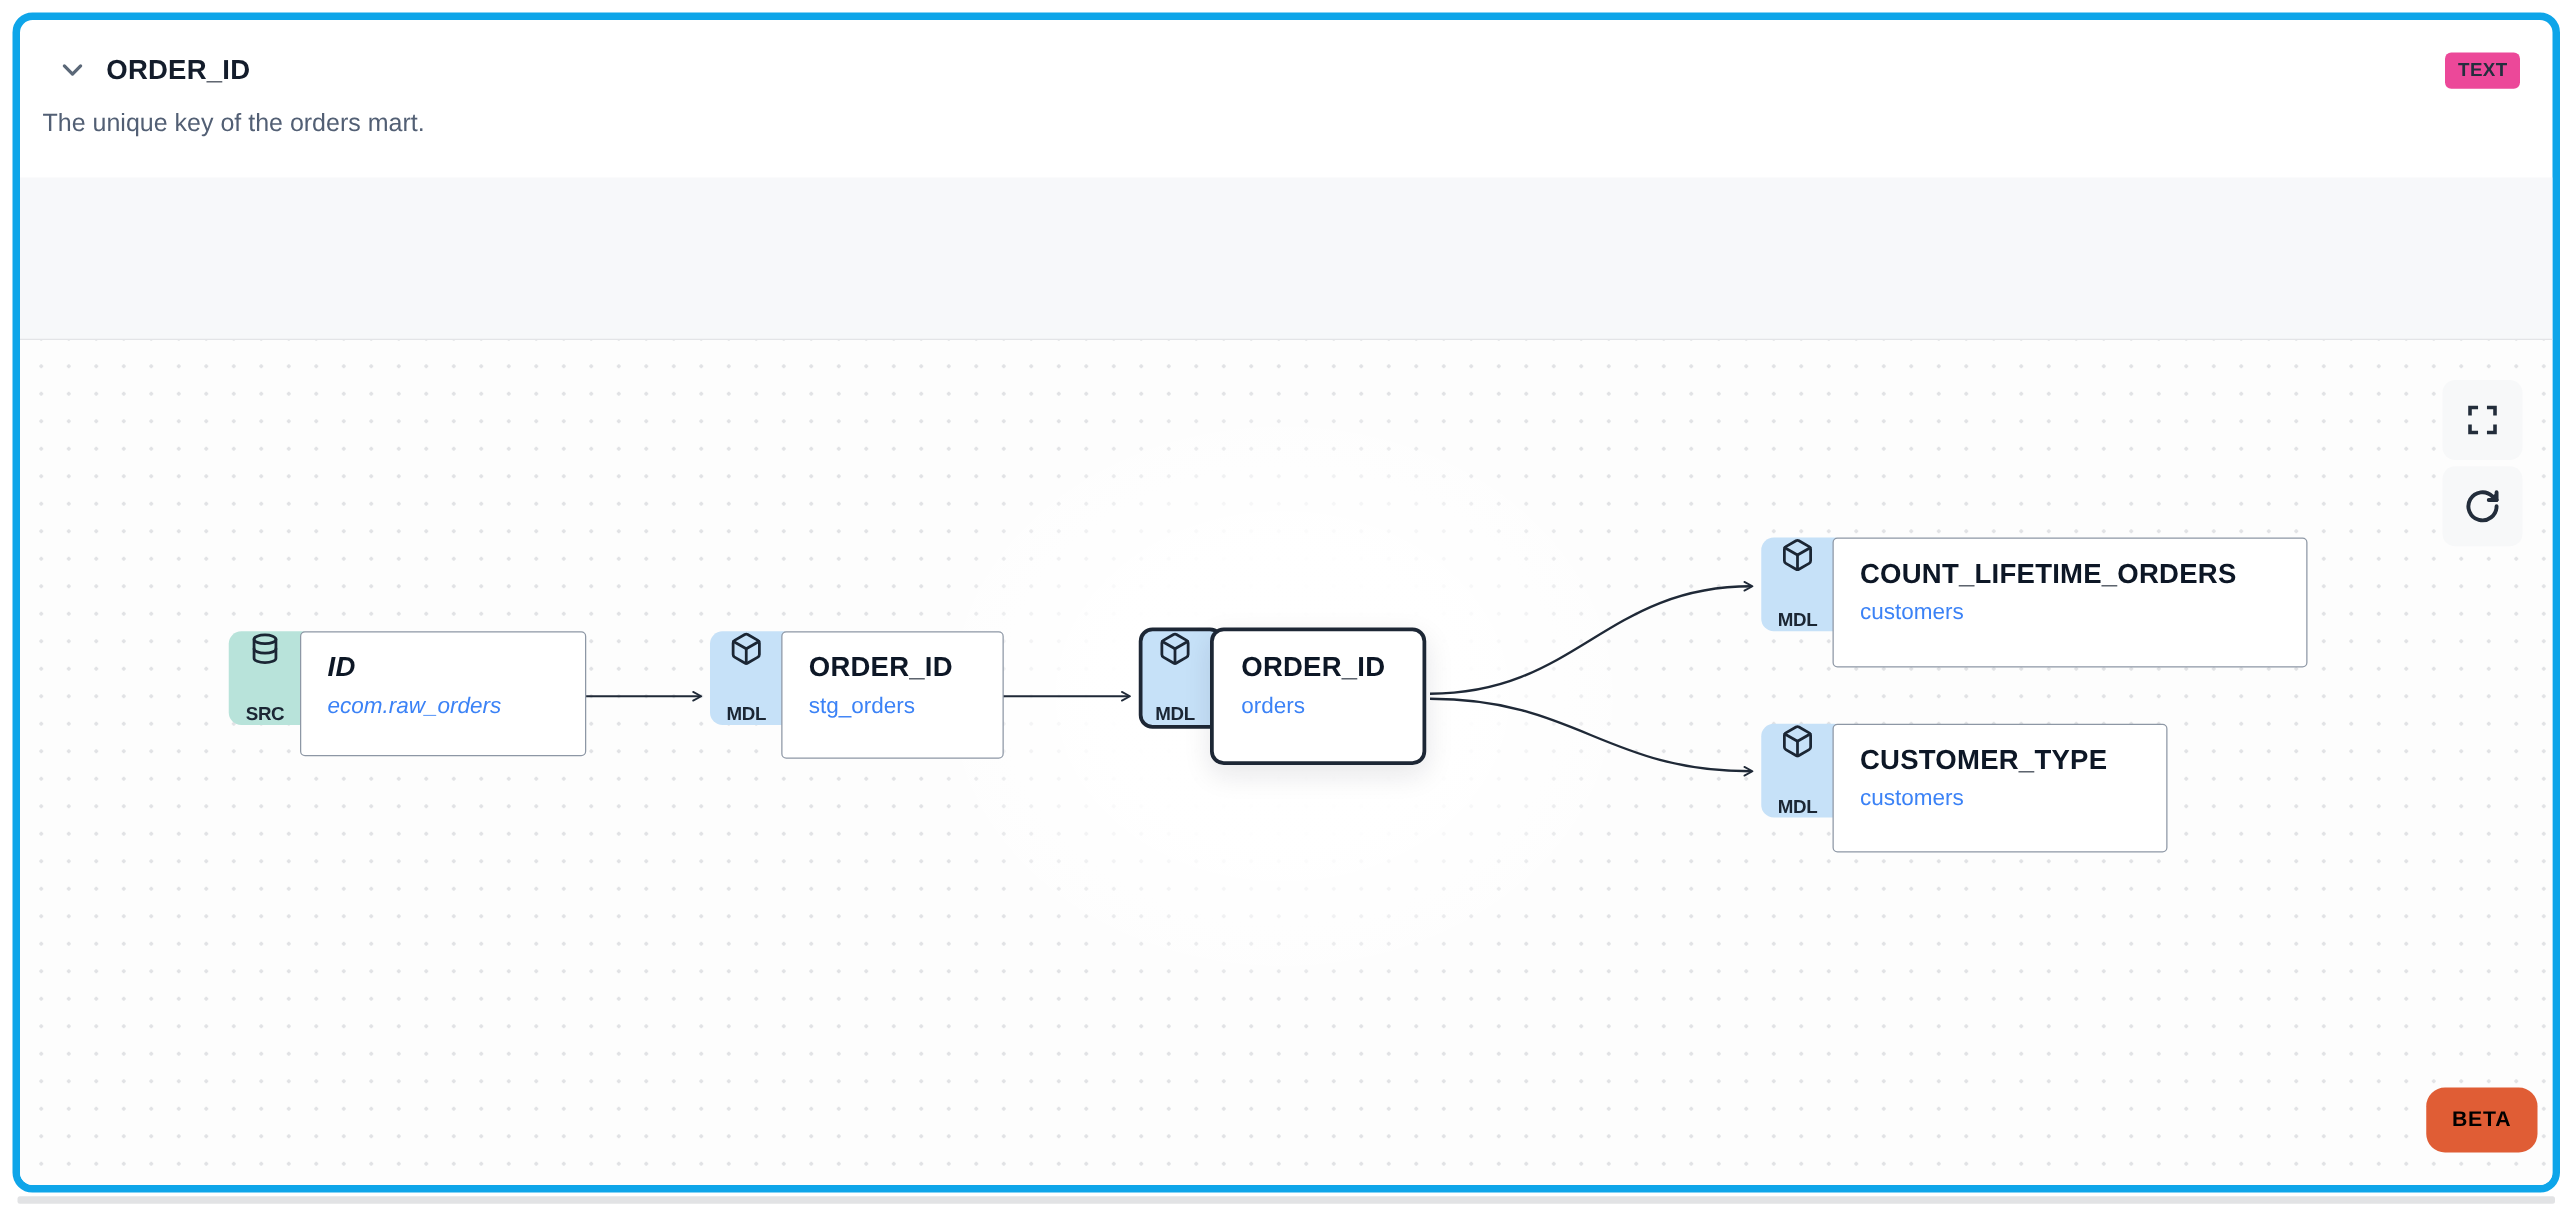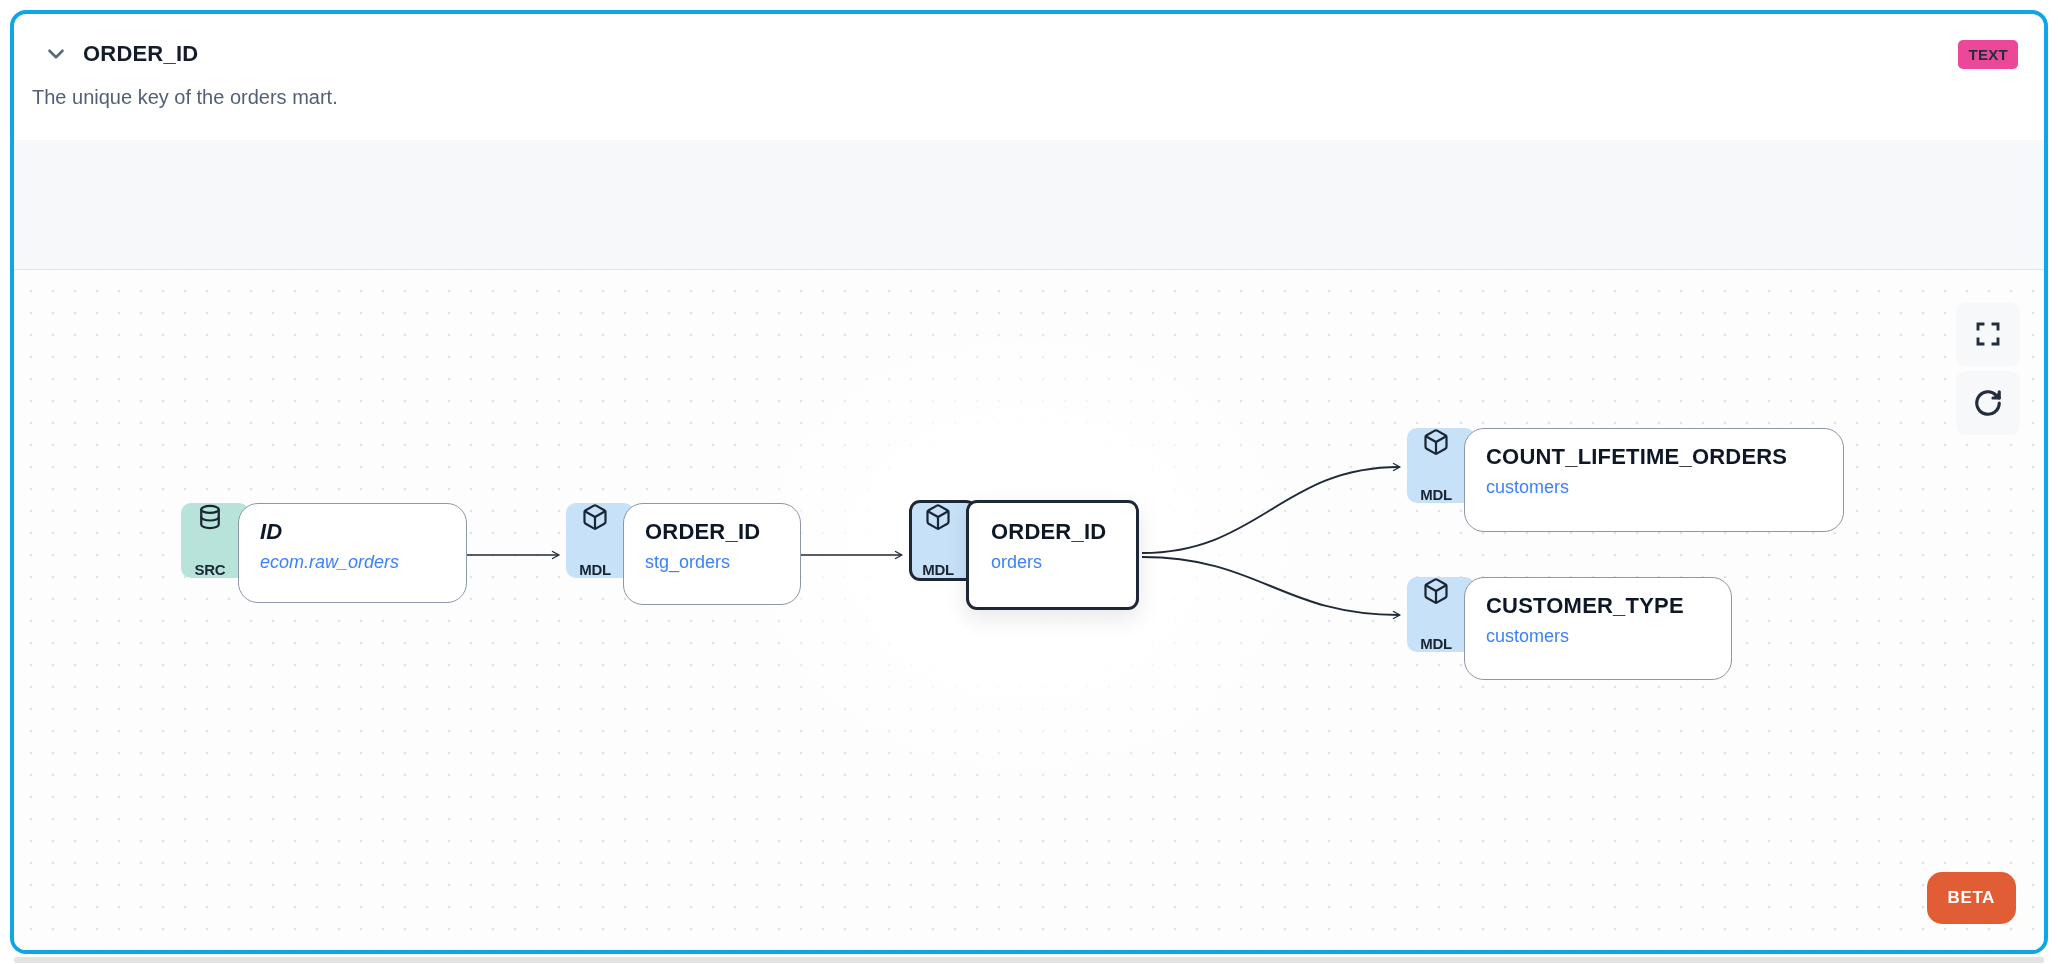--- a/index.html
+++ b/index.html
@@ -10,21 +10,21 @@
     overflow: hidden;
   }
   .page { position: relative; width: 2058px; height: 964px; }
   .below-bar {
     position: absolute; left: 14px; right: 14px; bottom: 1px; height: 6px;
     background: #e2e3e5; border-radius: 2px; z-index: 0;
   }
   .panel {
     position: absolute; inset: 10px 10px 10px 10px;
     background: #ffffff;
-    border: 4px solid #0ea5e9;
+    border: 6px solid #0ea5e9;
     border-radius: 16px;
     display: flex; flex-direction: column;
     overflow: hidden; z-index: 1;
   }
   
   .p-header {
     height: 56px; padding: 24px 26px 0 27px;
     display: flex; align-items: center; flex: none;
   }
   .chev-btn {
@@ -86,21 +86,21 @@
     gap: 1px; padding-right: 10px; flex: none;
   }
   .kbadge.teal { background: #b8e3da; }
   .kbadge.blue { background: #c6e1f8; }
   .kbadge .bicon { width: 28px; height: 28px; color: #1b2634; display: block; }
   .kbadge .blabel {
     font-size: 15px; font-weight: 700; color: #1b2634; letter-spacing: -0.3px;
   }
   .ncard {
     position: relative; z-index: 2; margin-left: -11px;
-    background: #ffffff; border: 1px solid #8d97a5; border-radius: 20px;
+    background: #ffffff; border: 1px solid #8d97a5; border-radius: 4px;
     padding: 15px 21px 12px 21px; white-space: nowrap;
   }
   .ntitle { font-size: 22px; font-weight: 600; color: #0d1726; letter-spacing: 0.2px; }
   .nsub { margin-top: 7px; font-size: 18px; color: #3b82f6; }
   .node.selected .kbadge {
     border: 3px solid #1d2735; border-radius: 11px; height: 81px; margin-top: -3px;
   }
   .node.selected .ncard {
     border: 3px solid #1d2735; border-radius: 11px; margin-top: -3px;
     padding: 16px 22px 14px 22px;
@@ -109,22 +109,22 @@
   
   .controls { position: absolute; right: 24px; top: 32px; display: flex; flex-direction: column; gap: 5px; z-index: 4; }
   .ctrl-btn {
     width: 64px; height: 64px; border: none; border-radius: 10px;
     background: #f7f8f9; color: #23startswith2d3b; color: #232d3b;
     display: flex; align-items: center; justify-content: center; cursor: pointer;
   }
   .ctrl-btn svg { width: 30px; height: 30px; }
   
   .beta-pill {
-    position: absolute; right: 28px; bottom: 26px; z-index: 4;
-    background: #e05d35; color: #ffffff; font-size: 17px; font-weight: 700;
+    position: absolute; right: 12px; bottom: 26px; z-index: 4;
+    background: #e05d35; color: #000000; font-size: 17px; font-weight: 700;
     letter-spacing: 0.6px; padding: 16px 21px; border-radius: 15px;
   }
 </style>
 </head>
 <body>
 
 <div class="page">
   <div class="below-bar"></div>
 
   <div class="panel">

